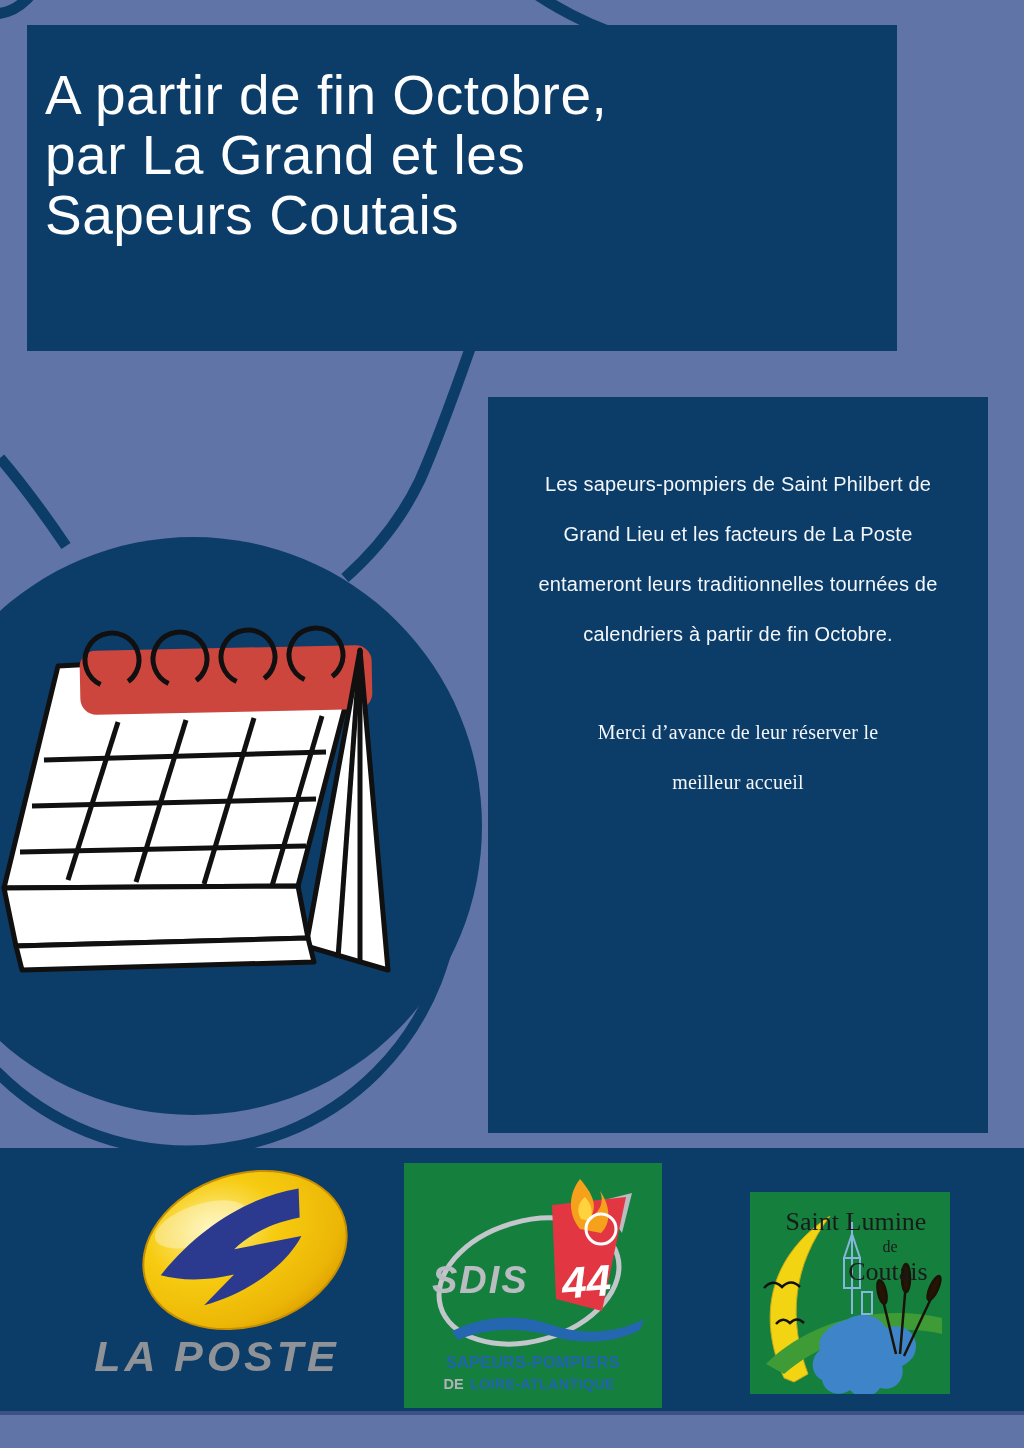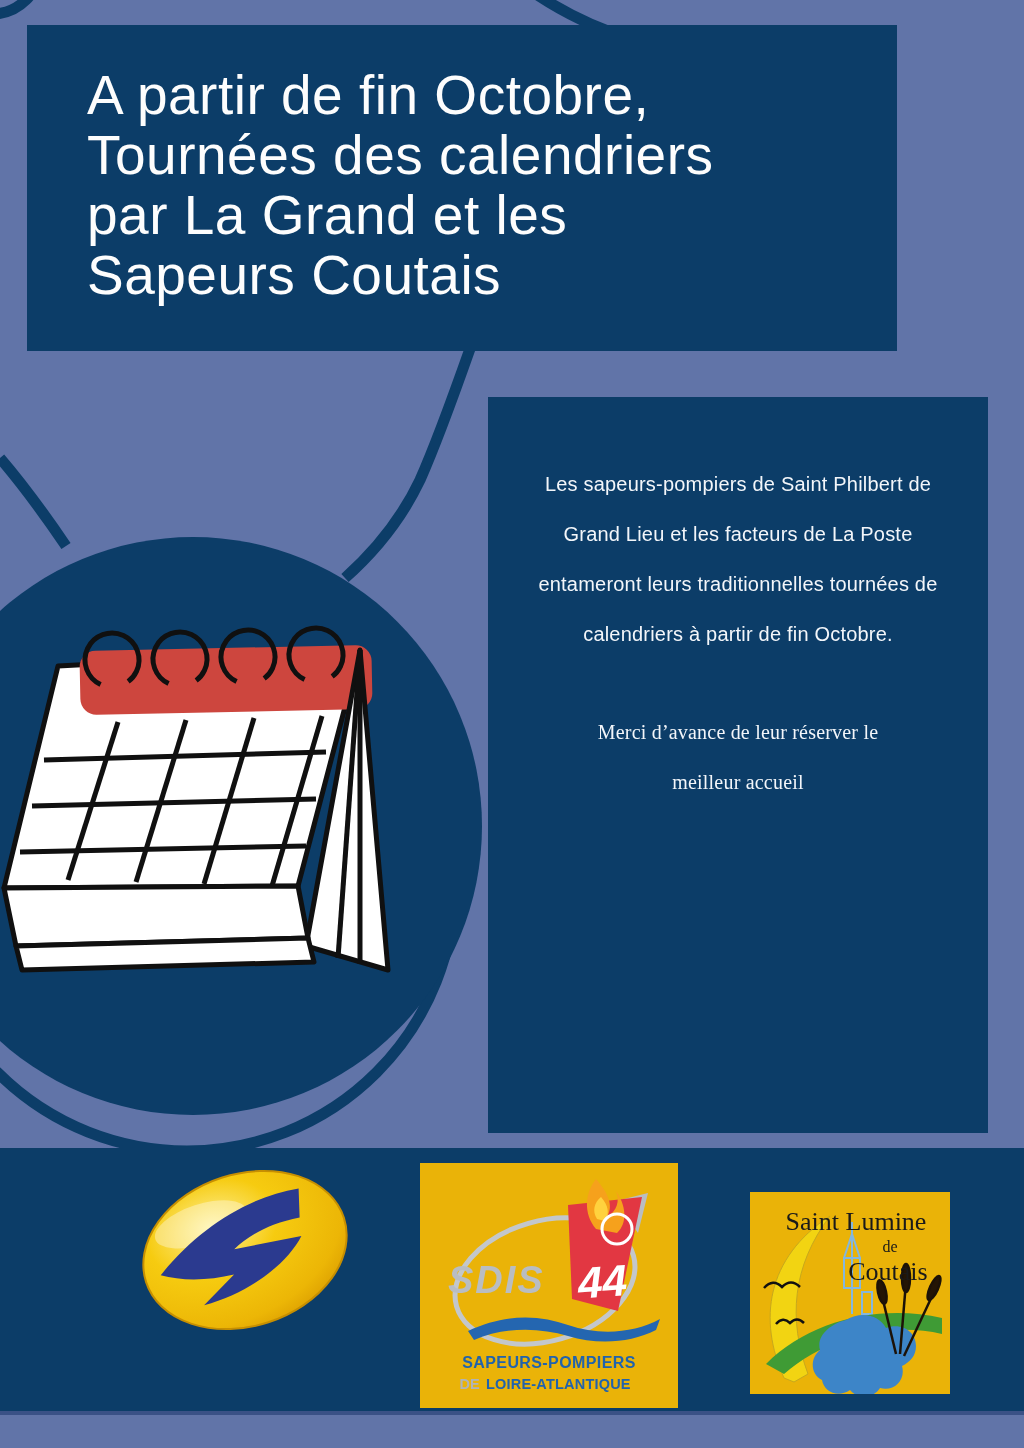--- a/index.html
+++ b/index.html
@@ -11,21 +11,21 @@
     font-family:"Liberation Sans",sans-serif;
   }
   #poster *{box-sizing:border-box;}
   .layer{position:absolute;inset:0;pointer-events:none;}
   svg{display:block;}
 
   
   .header-banner{
     position:absolute;left:27px;top:25px;width:870px;height:326px;
     background:#0c3d68;z-index:2;
-    padding:40px 30px 0 60px;
+    padding:40px 30px 0 18px;
   }
   .title-line{
     color:#fdfdfd;font-size:55px;line-height:60px;
     letter-spacing:0.5px;font-weight:400;white-space:nowrap;
   }
 
   
   .announcement-panel{
     position:absolute;left:488px;top:397px;width:500px;height:736px;
     background:#0c3d68;z-index:2;
@@ -40,22 +40,22 @@
   
   .footer-band{
     position:absolute;left:0;top:1148px;width:1024px;height:263px;
     background:#0c3d68;z-index:2;
   }
   .bottom-strip{
     position:absolute;left:0;top:1411px;width:1024px;height:37px;
     background:#6174a8;border-top:4px solid #3a5186;z-index:2;
   }
 
-  .logo-card{position:absolute;background:#eab308;z-index:3;}
-  #sdis-card{left:420px;top:1163px;width:258px;height:245px;}
+  .logo-card{position:absolute;background:#15803d;z-index:3;}
+  #sdis-card{left:404px;top:1163px;width:258px;height:245px;}
   #lumine-card{left:750px;top:1192px;width:200px;height:202px;}
 
   #laposte-logo{position:absolute;left:100px;top:1158px;width:290px;height:180px;z-index:3;}
   .laposte-wordmark{
     position:absolute;left:62px;top:1332px;width:310px;z-index:3;
     text-align:center;font-size:43px;font-weight:bold;font-style:italic;
     color:#8f9398;letter-spacing:4px;
   }
 
   #decor{z-index:1;}
@@ -113,21 +113,20 @@
       <path d="M 20 852 L 306 846"></path>
       <path d="M 118 722 L 68 880"></path>
       <path d="M 186 720 L 136 882"></path>
       <path d="M 254 718 L 204 884"></path>
       <path d="M 322 716 L 272 886"></path>
     </g>
   </svg>
 
   <div class="header-banner">
     <div class="title-line">A partir de fin Octobre,</div>
-    <div class="title-line">Tournées des calendriers</div>
     <div class="title-line">par La Grand et les</div>
     <div class="title-line">Sapeurs Coutais</div>
   </div>
 
   <div class="announcement-panel">
     <p class="paragraph-1">Les sapeurs-pompiers de Saint Philbert de Grand Lieu et les facteurs de La Poste entameront leurs traditionnelles tournées de calendriers à partir de fin Octobre.</p>
     <p class="paragraph-2">Merci d’avance de leur réserver le meilleur accueil</p>
   </div>
 
   <div class="footer-band"></div>
@@ -141,20 +140,21 @@
         <stop offset="80%" stop-color="#ecb606"></stop>
         <stop offset="100%" stop-color="#d89a00"></stop>
       </radialGradient>
     </defs>
     <g transform="translate(145,92) rotate(-18)">
       <ellipse cx="0" cy="0" rx="104" ry="76" fill="url(#lpGrad)" stroke="#c78f00" stroke-width="2"></ellipse>
       <ellipse cx="-34" cy="-38" rx="48" ry="20" fill="#ffffff" opacity="0.35"></ellipse>
       <path fill="#2b3a8f" d="M -88 -2 C -40 -34 18 -50 70 -42 L 62 -14 C 30 -18 6 -12 -10 -4 L 58 4 C 36 26 -8 42 -56 40 L -18 20 C -44 18 -70 10 -88 -2 Z"></path>
     </g>
   </svg>
+  <div class="laposte-wordmark">LA POSTE</div>
 
   <div class="logo-card" id="sdis-card">
     <svg viewBox="0 0 258 245" width="258" height="245">
       <ellipse cx="125" cy="118" rx="92" ry="60" fill="none" stroke="#c3c7cb" stroke-width="5" transform="rotate(-16 125 118)"></ellipse>
       <polygon points="196,38 228,30 218,70" fill="#b9bdc2"></polygon>
       <polygon points="148,42 222,34 198,148 152,136" fill="#e23742"></polygon>
       <path fill="#f6a11c" d="M176 16 C 188 30 194 42 187 54 C 197 48 200 38 196 28 C 206 42 208 60 197 70 L 176 66 C 163 50 165 30 176 16 Z"></path>
       <path fill="#ffd23e" d="M181 34 C 188 42 190 50 185 58 L 177 56 C 172 48 174 40 181 34 Z"></path>
       <circle cx="197" cy="66" r="15" fill="none" stroke="#ffffff" stroke-width="3"></circle>
       <text class="sdis-acronym" x="28" y="130" fill="#b9bdc2">SDIS</text>

